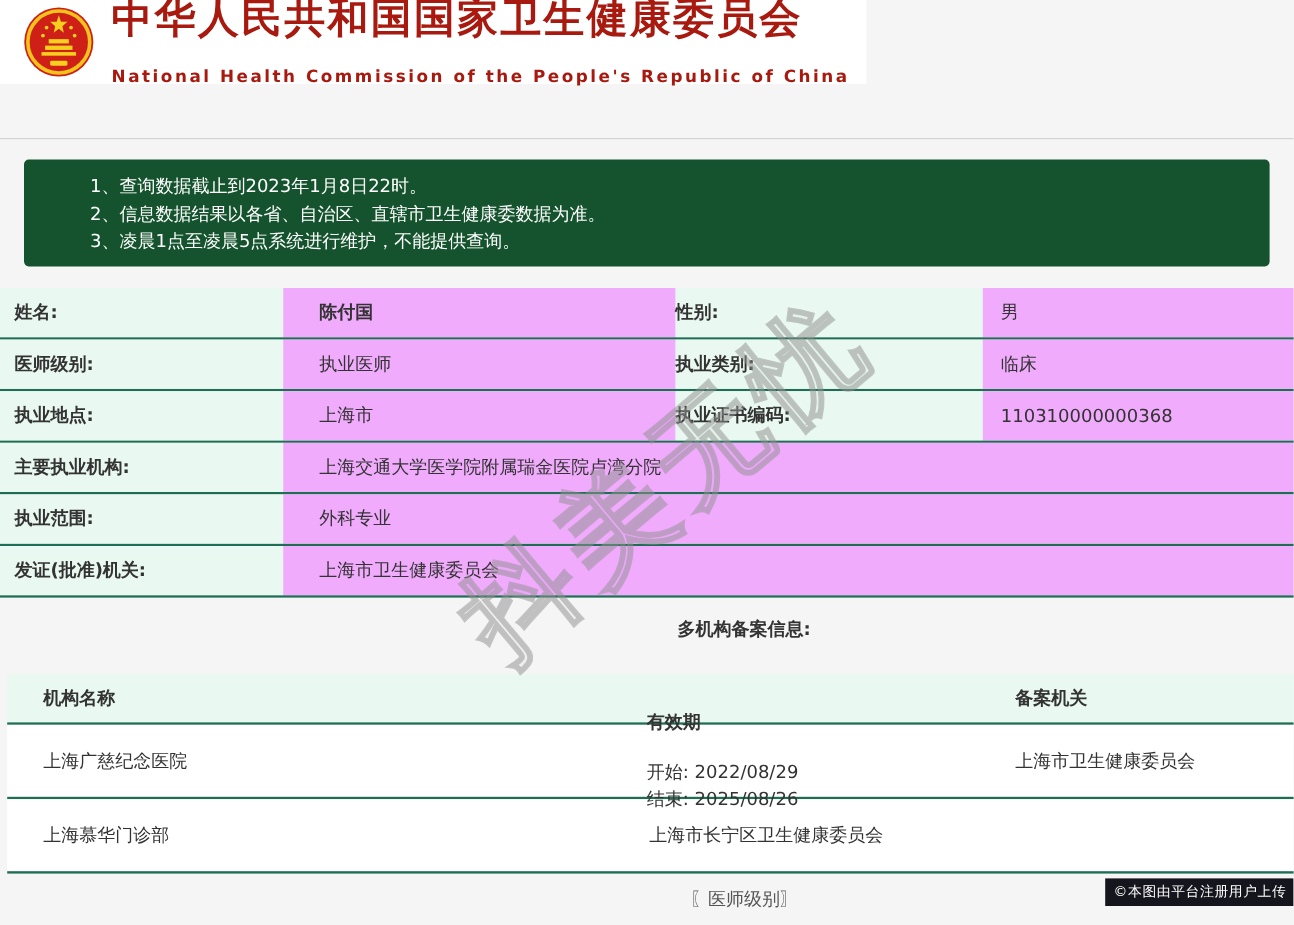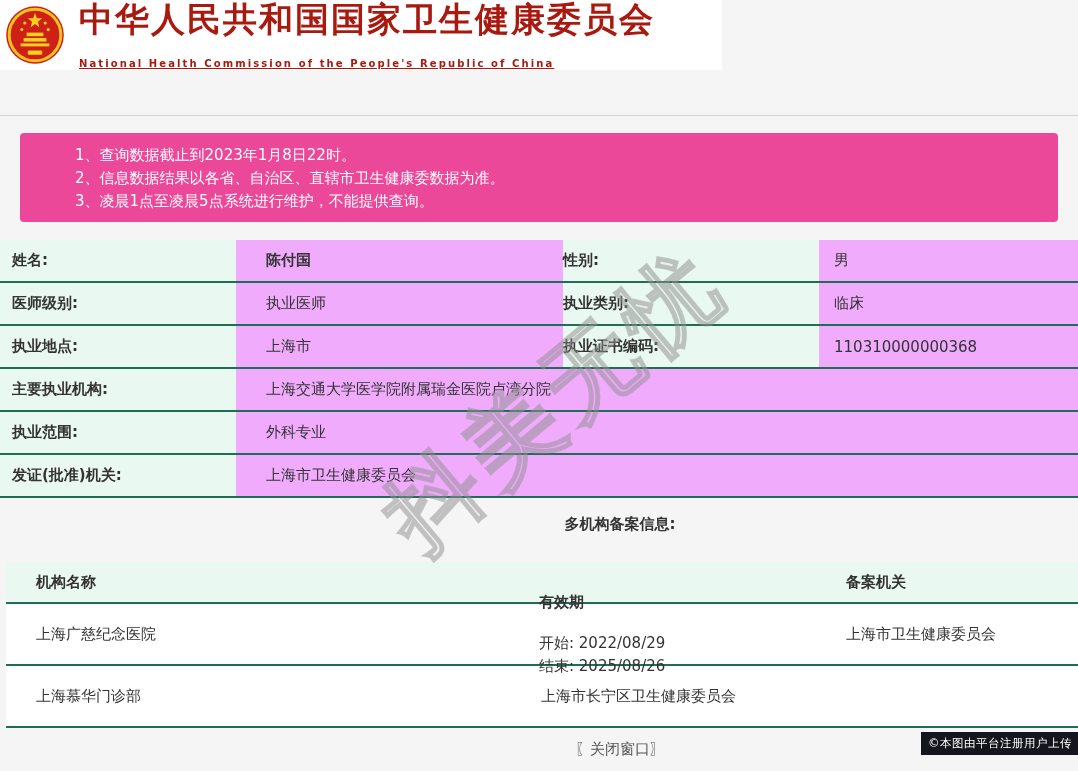--- a/index.html
+++ b/index.html
@@ -9,35 +9,35 @@
     overflow:hidden;
     background:#f5f5f5;
     font-family:"DejaVu Sans","Liberation Sans",sans-serif;
     color:#333;
     font-size:15px;
   }
   
   .top-area { height:116px; border-bottom:1px solid #d2d2d2; }
   .banner {
     width:722px; height:70px; background:#fff;
-    display:flex; align-items:center; padding-left:5px;
+    display:flex; align-items:center; padding-left:5px;justify-content:center;
   }
   .emblem { width:60px; height:62px; flex:0 0 auto; margin-right:14px; }
   .title-cn {
     color:#a81a0f; font-weight:bold; font-size:34px;
     letter-spacing:2px; line-height:1.1; white-space:nowrap;
   }
   .title-en {
-    color:#a81a0f; font-weight:bold; font-size:10px;
-    letter-spacing:2.1px; margin-top:20px; white-space:nowrap;text-decoration:underline;
+    color:#a81a0f; font-weight:bold; font-size:14px;
+    letter-spacing:2.1px; margin-top:20px; white-space:nowrap;
   }
   
   .notice {
     margin:17px 20px 0 20px; height:89px;
-    background:#ec4899; border-radius:4px;
+    background:#14532d; border-radius:4px;
     color:#fff; font-weight:500;
     padding:11px 10px 0 55px; line-height:23px;
   }
   
   .table1 { width:1240px; margin-top:18px; }
   .t1-row {
     display:flex; height:43px;
     border-bottom:2px solid #1e6e55;
   }
   .cell { display:flex; align-items:center; height:100%; }
@@ -172,18 +172,18 @@
     </div>
     <div class="o-c3">上海市卫生健康委员会</div>
   </div>
   <div class="t2-row">
     <div class="o-c1">上海慕华门诊部</div>
     <div class="o-c3">上海市长宁区卫生健康委员会</div>
   </div>
 </div>
 
 <div class="footer">
-  <a class="close-link">〖关闭窗口〗</a>
+  <a class="close-link">〖医师级别〗</a>
 </div>
 
 <div class="badge">©本图由平台注册用户上传</div>
 
 <div class="watermark">抖美无忧</div>
 
 </body></html>

